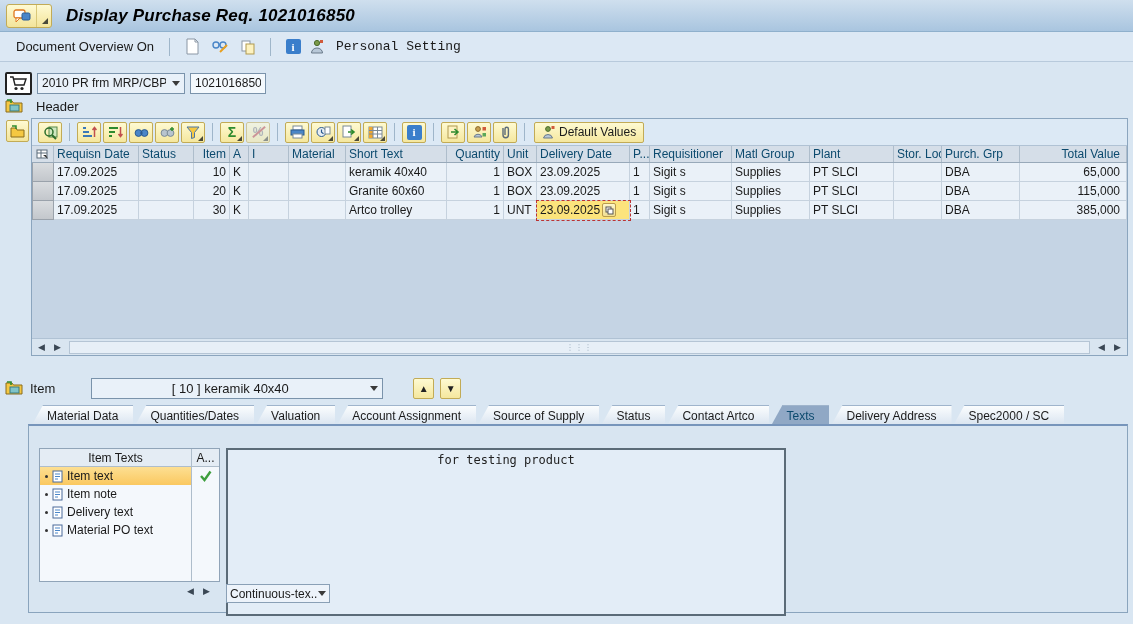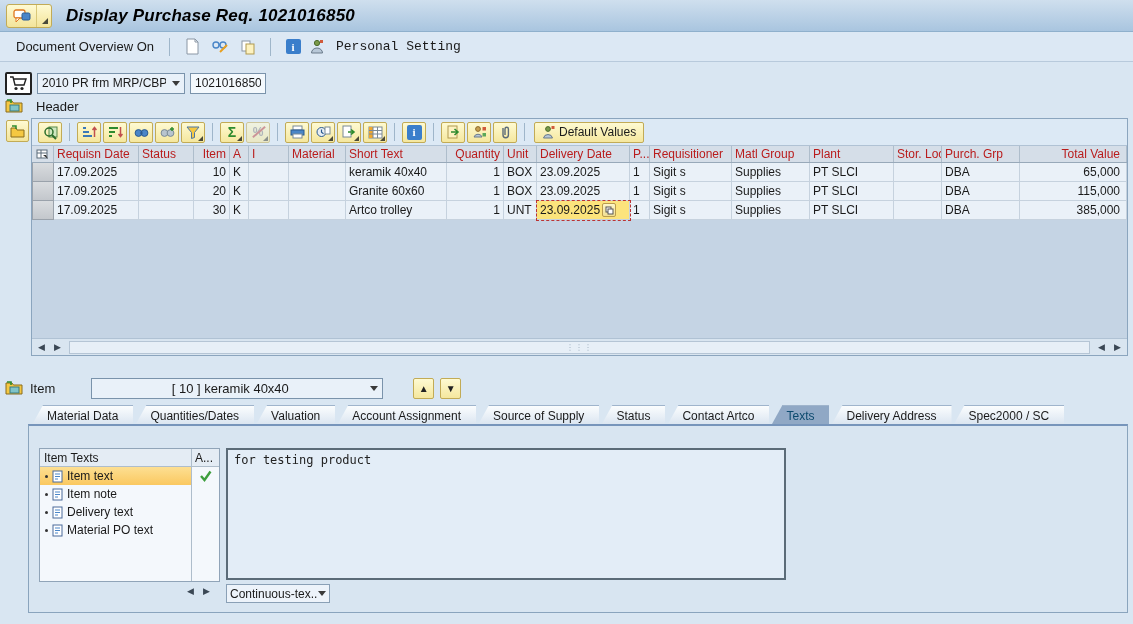--- a/index.html
+++ b/index.html
@@ -70,21 +70,21 @@
   .ib.menu::after { content:""; position:absolute; right:1px; bottom:1px;
     border-left:5px solid transparent; border-bottom:5px solid #4a4a3a;}
   .ib.disabled { opacity:.55; }
   .sigma { color:#2e8b2e; font-weight:bold; font-size:14px; }
   .pct { color:#8a8a8a; font-weight:bold; font-size:12px; position:relative;}
   .pct::after { content:""; position:absolute; left:-2px; top:6px; width:16px; height:2px; background:#c0504d; transform:rotate(-40deg);}
   .dv-btn { height:21px; background:linear-gradient(#fefad2,#f5e79e); border:1px solid #c2ab56; border-radius:2px;
     display:flex; align-items:center; gap:4px; padding:0 7px; font-size:12px; margin-left:2px;}
   
   .thead { height:17px; display:flex; flex:none; background:#d5dee8; border-bottom:1px solid #98a9b9; }
-  .hcell { border-right:1px solid #aebdcb; padding:1px 3px 0; font-size:12px; color:#b91c1c;
+  .hcell { border-right:1px solid #aebdcb; padding:1px 3px 0; font-size:12px; color:#0c4a6e;
     white-space:nowrap; overflow:hidden; flex:none;}
   .grid-row { height:19px; display:flex; flex:none; background:#eaf1f8; }
   .cell { border-right:1px solid #c6d2de; border-bottom:1px solid #c6d2de; padding:2px 3px 8px;
     font-size:12px; white-space:nowrap; overflow:hidden; flex:none;}
   .selcell { width:22px; flex:none; background:linear-gradient(#d9dcdf,#c3c7cc);
     border:1px solid #9aa2ab; border-top:none; }
   .hsel { width:22px; flex:none; background:#d5dee8; border-right:1px solid #aebdcb;
     display:flex; align-items:center; justify-content:center;}
   .c0{width:85px}.c1{width:55px}.c2{width:36px;text-align:right}.c3{width:19px}.c4{width:40px}
   .c5{width:57px}.c6{width:101px}.c7{width:57px;text-align:right}.c8{width:33px}.c9{width:93px}
@@ -108,36 +108,36 @@
     border-radius:2px; display:flex; align-items:center; justify-content:center; font-size:10px; color:#222;}
   
   .tabstrip { position:absolute; left:28px; top:404px; width:1100px; height:21px;
     display:flex; align-items:flex-end; padding-left:4px;}
   .tab { height:20px; padding:3px 15px 0; margin-right:2px; font-size:12px; white-space:nowrap;
     background:linear-gradient(#fbfdfe,#d9e4f0);
     clip-path:polygon(11px 0, 100% 0, 100% 100%, 0 100%);
     border-top:1px solid #9fb4cc; color:#1a1a1a;}
   .tab.active { background:#90a8c5; font-weight:normal; color:#0c4a6e;}
   .tabpanel { position:absolute; left:28px; top:424px; width:1100px; height:189px;
-    background:#d8e5f1; border:1px solid #8aa4bd; border-top:2px solid #7795bb;}
+    background:#d8e5f1; border:1px solid #8aa4bd; border-top:2px solid #7795bb;text-align:center;}
   
   .listbox { position:absolute; left:10px; top:22px; width:181px; height:134px;
     background:#f4f8fc; border:1px solid #90a4b8; display:flex; flex-direction:column;}
   .lb-head { height:18px; background:#e4ecf4; border-bottom:1px solid #aebdcb; display:flex; flex:none;}
   .lb-head .t1 { flex:1; padding:2px 4px 0; }
   .lb-head .t2 { width:28px; border-left:1px solid #aebdcb; padding:2px 3px 0;}
   .lb-body { flex:1; display:flex; }
   .lb-names { flex:1; }
   .lb-acol { width:28px; border-left:1px solid #aebdcb; }
   .lb-item { height:18px; display:flex; align-items:center; gap:4px; padding-left:5px; white-space:nowrap;}
   .lb-item .bullet { width:3px; height:3px; background:#333; border-radius:50%; flex:none;}
   .lb-item.sel { background:linear-gradient(#fddf92,#fac860); }
   .lb-acell { height:18px; display:flex; align-items:center; justify-content:center;}
   .lb-scroll { position:absolute; left:154px; top:158px; display:flex; gap:1px;}
-  .editor { position:absolute; left:197px; top:22px; width:560px; height:132px;
+  .editor { position:absolute; left:197px; top:22px; width:560px; height:168px;
     background:#e3edf7; border:2px solid #5b6b78; padding:3px 6px;
     font-family:"DejaVu Sans Mono", monospace; font-size:12px; color:#222;}
   .fmt-combo { position:absolute; left:197px; top:158px; width:104px; height:19px;
     background:#edf3fa; border:1px solid #8aa0b6; display:flex; align-items:center; padding:0 3px;}
   .fmt-combo .val { flex:1; white-space:nowrap; overflow:hidden; font-size:12px;}
   svg { display:block; }
 </style>
 </head>
 <body>
 

